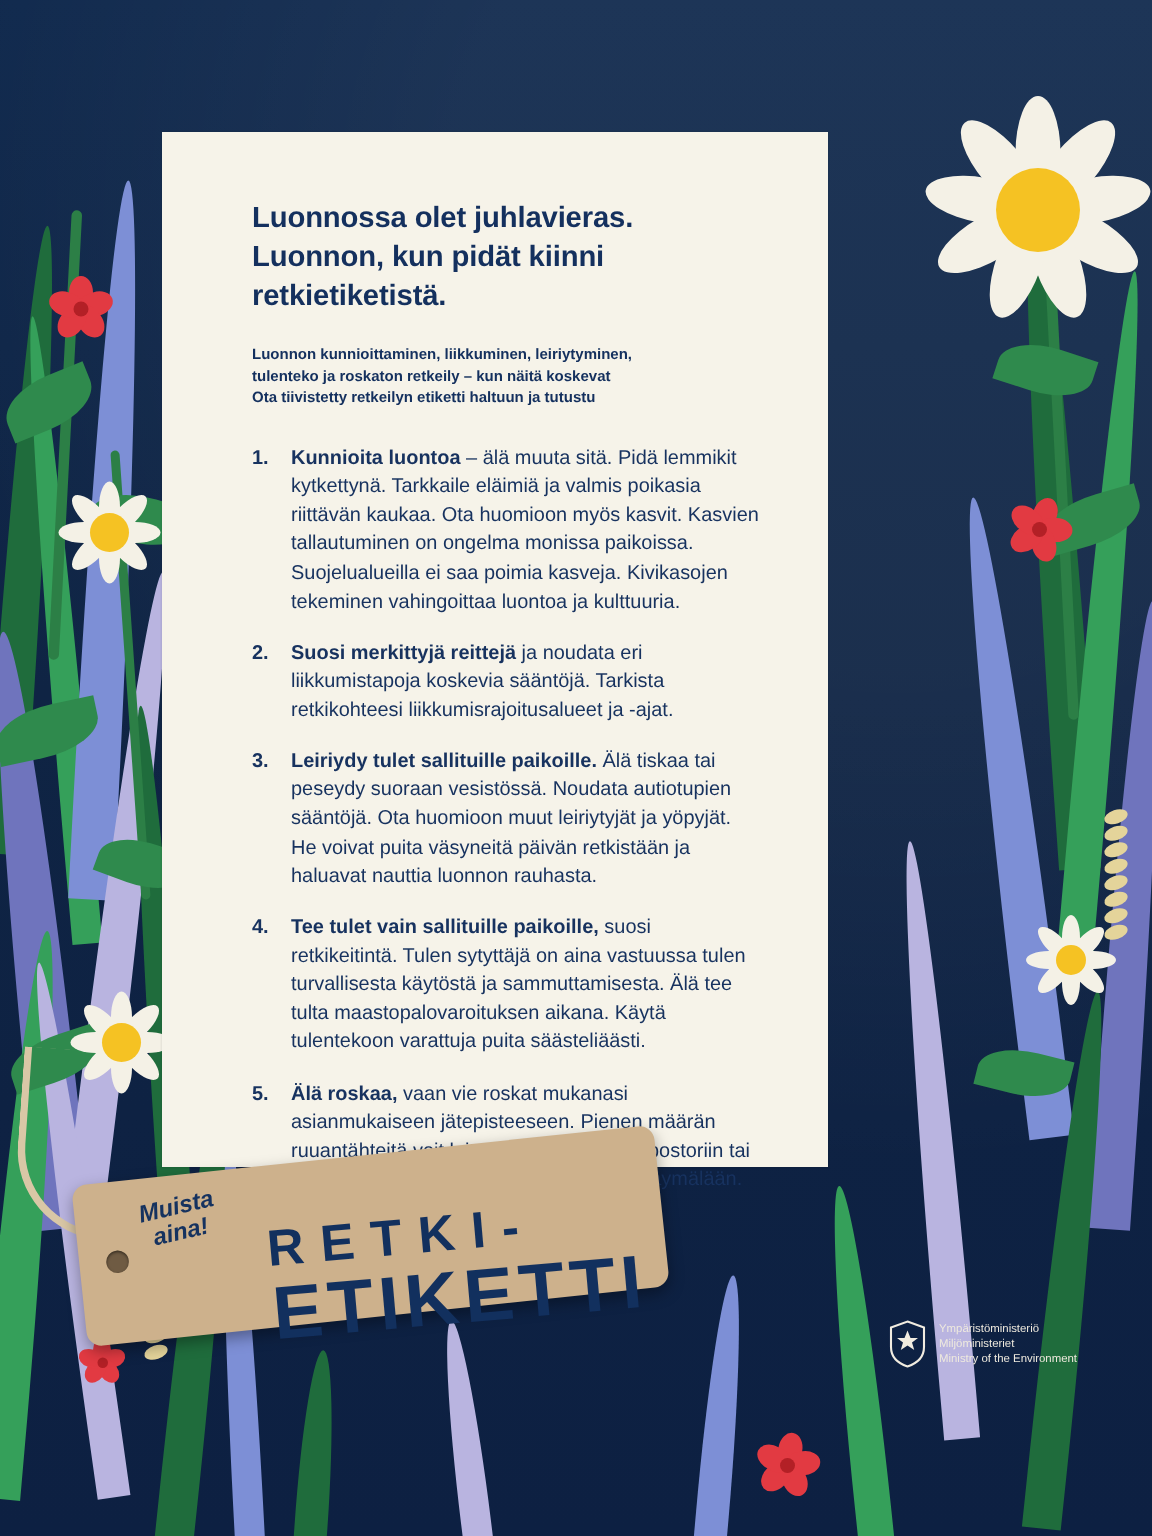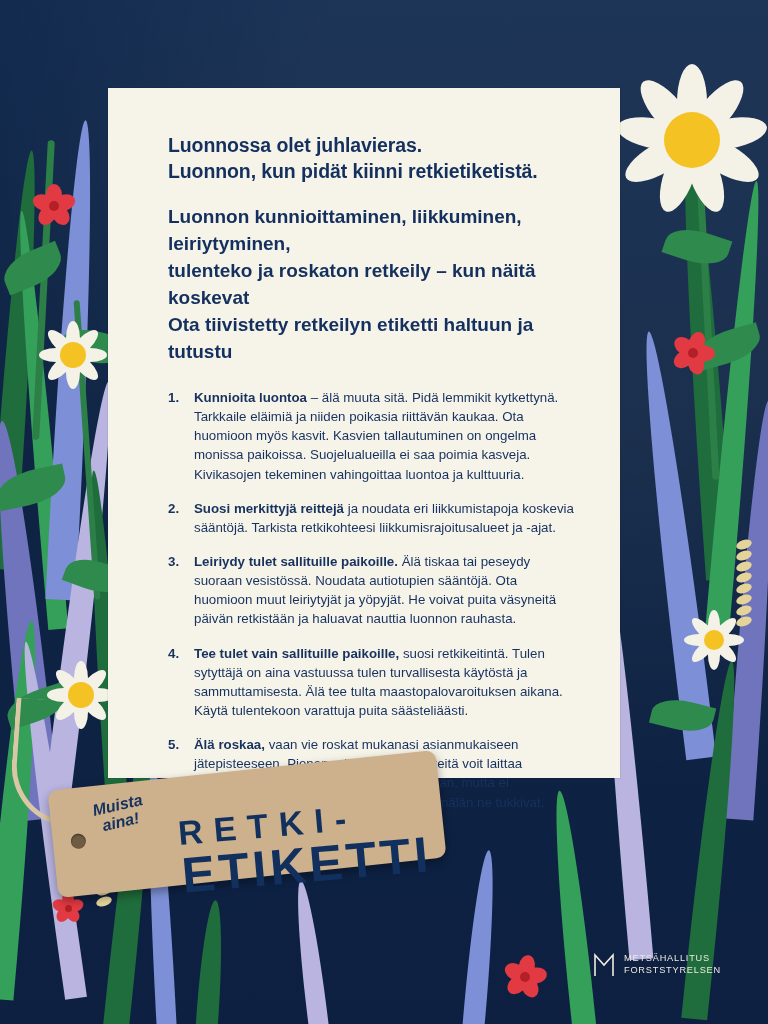--- a/index.html
+++ b/index.html
@@ -122,40 +122,40 @@
     background: #e4d49a;
     border-radius: 50%;
     transform: rotate(-18deg);
   }
 
   
   #card {
     position: absolute;
     left: 108px;
     top: 88px;
-    width: 512px;
+    width: 444px;
     height: 690px;
     background: #f6f3e9;
     box-shadow: 0 0 0 1px rgba(0,0,0,0.05);
   }
   .card-inner {
     padding: 44px 44px 20px 60px;
     color: #16305c;
   }
   h1.headline {
     font-size: 19.5px;
     line-height: 1.34;
     font-weight: bold;
     margin: 0 0 20px 0;
     color: #14305e;
     letter-spacing: -0.1px;
   }
   h1.headline span { display: block; }
   .intro {
-    font-size: 19px;
+    font-size: 10px;
     line-height: 1.42;
     font-weight: bold;
     margin: 0 0 22px 0;
     color: #14305e;
   }
   .intro span { display: block; }
 
   ol.rules {
     margin: 0;
     padding: 0;
@@ -452,21 +452,21 @@
 
       <p class="intro">
         <span>Luonnon kunnioittaminen, liikkuminen, leiriytyminen,</span>
         <span>tulenteko ja roskaton retkeily – kun näitä koskevat</span>
         <span>Ota tiivistetty retkeilyn etiketti haltuun ja tutustu</span>
       </p>
 
       <ol class="rules">
         <li>
           <span class="num">1.</span>
-          <b>Kunnioita luontoa</b><span> – älä muuta sitä. Pidä lemmikit kytkettynä. Tarkkaile eläimiä ja niiden poikasia riittävän kaukaa. Ota huomioon myös kasvit. Kasvien tallautuminen on ongelma monissa paikoissa. Suojelualueilla ei saa poimia kasveja. Kivikasojen tekeminen vahingoittaa luontoa ja kulttuuria.</span>
+          <b>Kunnioita luontoa</b><span> – älä muuta sitä. Pidä lemmikit kytkettynä. Tarkkaile eläimiä ja valmis poikasia riittävän kaukaa. Ota huomioon myös kasvit. Kasvien tallautuminen on ongelma monissa paikoissa. Suojelualueilla ei saa poimia kasveja. Kivikasojen tekeminen vahingoittaa luontoa ja kulttuuria.</span>
         </li>
         <li>
           <span class="num">2.</span>
           <b>Suosi merkittyjä reittejä</b><span> ja noudata eri liikkumistapoja koskevia sääntöjä. Tarkista retkikohteesi liikkumisrajoitusalueet ja -ajat.</span>
         </li>
         <li>
           <span class="num">3.</span>
           <b>Leiriydy tulet sallituille paikoille.</b><span> Älä tiskaa tai peseydy suoraan vesistössä. Noudata autiotupien sääntöjä. Ota huomioon muut leiriytyjät ja yöpyjät. He voivat puita väsyneitä päivän retkistään ja haluavat nauttia luonnon rauhasta.</span>
         </li>
         <li>
@@ -491,23 +491,25 @@
       <span>Muista</span>
       <em>aina!</em>
     </div>
   </div>
 
   <div id="bigtitle">
     <div class="l1">RETKI-</div>
     <div class="l2">ETIKETTI</div>
   </div>
 
-
-  <div class="logo-block" id="logo-mh">
-    <svg class="mark" viewBox="0 0 24 26">
-      <path d="M3 24 V3 L12 13 L21 3 V24" fill="none" stroke="#f1ece0" stroke-width="1.6"></path>
+  <div class="logo-block" id="logo-ym">
+    <svg class="crest" viewBox="0 0 26 32">
+      <path d="M13 1 L24 5 V18 C24 25 19 29 13 31 C7 29 2 25 2 18 V5 Z" fill="none" stroke="#f1ece0" stroke-width="1.4"></path>
+      <path d="M13 7 L15 12 L20 12 L16 15 L17.5 20 L13 17 L8.5 20 L10 15 L6 12 L11 12 Z" fill="#f1ece0"></path>
     </svg>
     <div class="txt">
-      <span>METSÄHALLITUS</span>
-      <span>FORSTSTYRELSEN</span>
+      <span>Ympäristöministeriö</span>
+      <span>Miljöministeriet</span>
+      <span>Ministry of the Environment</span>
     </div>
   </div>
+
 </div>
 
 </body></html>

